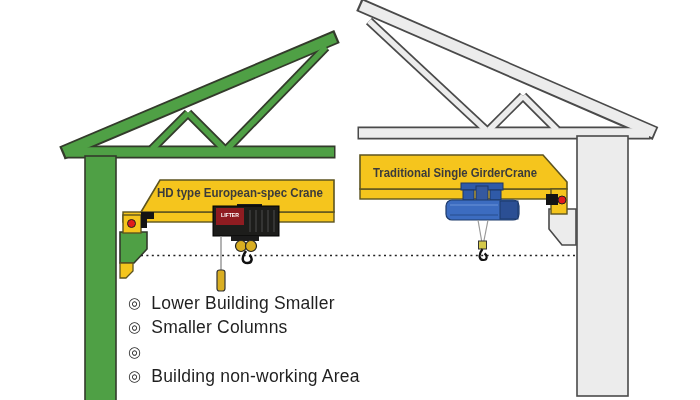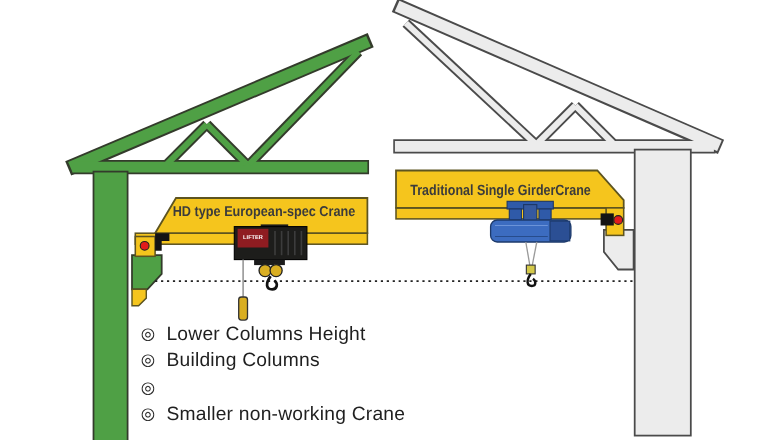--- a/index.html
+++ b/index.html
@@ -123,28 +123,28 @@
       <line x1="478" y1="220" x2="482" y2="243" stroke="#9A9A9A" stroke-width="1.2"></line>
       <line x1="488" y1="220" x2="483.5" y2="243" stroke="#9A9A9A" stroke-width="1.2"></line>
       <rect x="478.5" y="241" width="8" height="8" fill="#D4C94A" stroke="#333" stroke-width="1"></rect>
       <path d="M482.5,249 C478,255 479,260 483.5,260 C487.5,260 487.5,255.5 484.5,253.5" fill="none" stroke="#111" stroke-width="2.2"></path>
     </g>
   </svg>
 
   <div class="benefits">
     <div class="benefit-row">
       <span class="bullet">◎</span>
-      <span>Lower Columns Height</span>
+      <span>Lower Building Smaller</span>
     </div>
     <div class="benefit-row">
       <span class="bullet">◎</span>
-      <span>Building Columns</span>
+      <span>Smaller Columns</span>
     </div>
     <div class="benefit-row">
       <span class="bullet">◎</span>
     </div>
     <div class="benefit-row">
       <span class="bullet">◎</span>
-      <span>Smaller non-working Crane</span>
+      <span>Building non-working Area</span>
     </div>
   </div>
 
 </div>
 
 </body></html>

